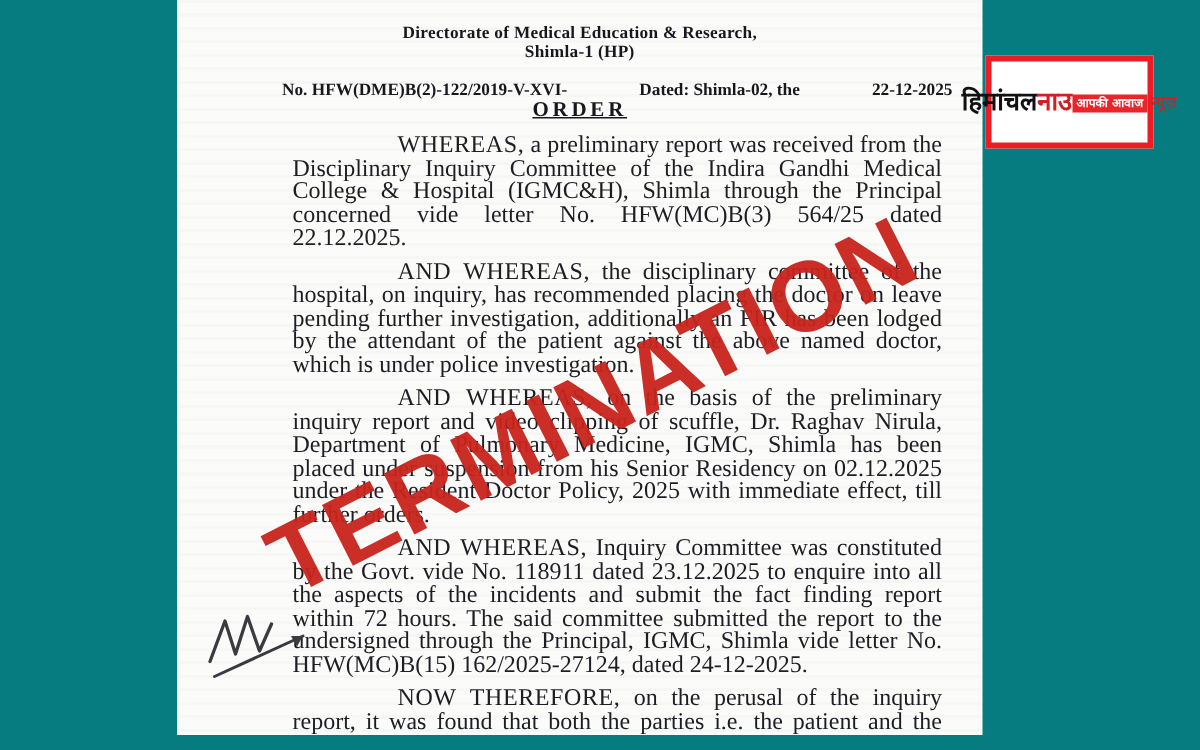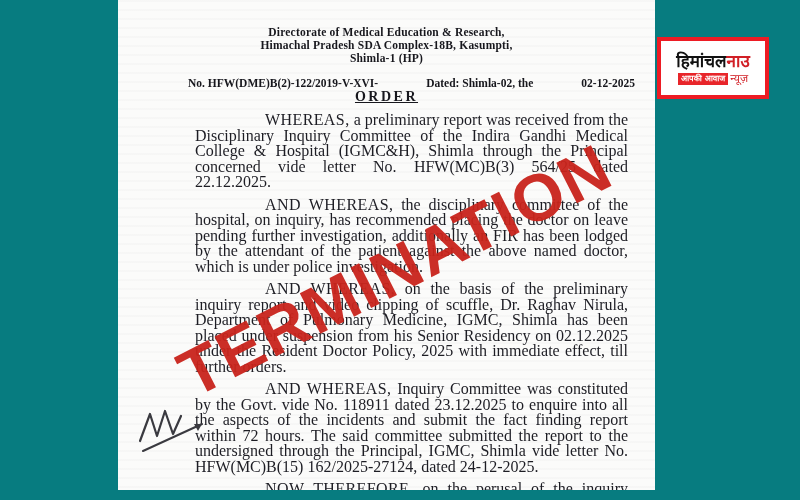--- a/index.html
+++ b/index.html
@@ -6,69 +6,68 @@
   .stage{
     position:relative;width:800px;height:500px;overflow:hidden;
     background:#077c80;
     font-family:"Liberation Serif", serif;
   }
   .paper{
     position:absolute;left:118px;top:0;width:537px;height:490px;
     background:#fbfbfa;color:#17171d;overflow:hidden;
     background-image:repeating-linear-gradient(180deg, rgba(60,60,70,0.025) 0 2px, rgba(0,0,0,0) 2px 9px);
   }
-  .doc-header{text-align:center;padding-top:26px;font-weight:bold;font-size:11.5px;line-height:13px;letter-spacing:.2px;}
+  .doc-header{text-align:center;padding-top:16px;font-weight:bold;font-size:11.5px;line-height:13px;letter-spacing:.2px;}
   .ref-row{display:flex;justify-content:space-between;margin:12px 20px 0 70px;font-weight:bold;font-size:11.5px;}
   .order-title{text-align:center;font-weight:bold;text-decoration:underline;margin-top:0;font-size:14px;letter-spacing:2.5px;}
   .body-text{margin:0 15px 0 77px;}
   .para{
     font-size:16px;line-height:15.5px;text-align:justify;font-weight:normal;
     margin:7px 12px 0 0;text-indent:70px;color:#1d1d24;
   }
   .para .lead{letter-spacing:.4px;}
   .watermark{
     position:absolute;left:95px;top:232px;width:600px;height:76px;
     text-align:center;
     font-family:"Liberation Sans", sans-serif;font-weight:bold;
     font-size:66px;line-height:76px;letter-spacing:2px;
     color:#c9241c;opacity:.95;
     transform:rotate(-27deg);transform-origin:50% 50%;
     z-index:5;pointer-events:none;white-space:nowrap;
   }
   .logo{
     position:absolute;left:657px;top:37px;width:112px;height:62px;
     background:#ffffff;border:4px solid #ed1c24;box-sizing:border-box;
-    display:flex;flex-direction:column;align-items:center;justify-content:center;
+    display:flex;flex-direction:row;align-items:center;justify-content:center;
     z-index:10;font-family:"DejaVu Sans", sans-serif;
   }
   .logo-line1{font-size:17px;font-weight:bold;line-height:19px;white-space:nowrap;}
   .logo-line1 .l-black{color:#111111;}
   .logo-line1 .l-red{color:#d11f26;}
   .logo-line2{display:flex;align-items:center;margin-top:2px;white-space:nowrap;}
   .logo-tagline{background:#e8252a;color:#ffffff;font-size:8px;font-weight:bold;padding:1px 3px;line-height:10px;}
   .logo-news{color:#d11f26;font-size:11px;font-weight:normal;margin-left:2px;line-height:12px;}
   .scribble{position:absolute;left:16px;top:405px;z-index:2;}
 </style>
 </head>
 <body>
 
 <div class="stage">
 
   <div class="paper">
 
     <div class="doc-header">
       <div>Directorate of Medical Education &amp; Research,</div>
-      <div>Himachal Pradesh SDA Complex-18B, Kasumpti,</div>
       <div>Shimla-1 (HP)</div>
     </div>
 
     <div class="ref-row">
       <span>No. HFW(DME)B(2)-122/2019-V-XVI-</span>
       <span>Dated: Shimla-02, the</span>
-      <span>02-12-2025</span>
+      <span>22-12-2025</span>
     </div>
 
     <div class="order-title">ORDER</div>
 
     <div class="body-text">
       <p class="para"><span class="lead">WHEREAS,</span><span> a preliminary report was received from the Disciplinary Inquiry Committee of the Indira Gandhi Medical College &amp; Hospital (IGMC&amp;H), Shimla through the Principal concerned vide letter No. HFW(MC)B(3) 564/25 dated 22.12.2025.</span></p>
       <p class="para"><span class="lead">AND WHEREAS,</span><span> the disciplinary committee of the hospital, on inquiry, has recommended placing the doctor on leave pending further investigation, additionally an FIR has been lodged by the attendant of the patient against the above named doctor, which is under police investigation.</span></p>
       <p class="para"><span class="lead">AND WHEREAS,</span><span> on the basis of the preliminary inquiry report and video clipping of scuffle, Dr. Raghav Nirula, Department of Pulmonary Medicine, IGMC, Shimla has been placed under suspension from his Senior Residency on 02.12.2025 under the Resident Doctor Policy, 2025 with immediate effect, till further orders.</span></p>
       <p class="para"><span class="lead">AND WHEREAS,</span><span> Inquiry Committee was constituted by the Govt. vide No. 118911 dated 23.12.2025 to enquire into all the aspects of the incidents and submit the fact finding report within 72 hours. The said committee submitted the report to the undersigned through the Principal, IGMC, Shimla vide letter No. HFW(MC)B(15) 162/2025-27124, dated 24-12-2025.</span></p>
       <p class="para"><span class="lead">NOW THEREFORE,</span><span> on the perusal of the inquiry report, it was found that both the parties i.e. the patient and the Senior Resident i.e. Dr. Raghav Nirula are responsible for the incident which amounts to misconduct, misbehaviour, acts of commission and unbecoming of a public servant and the violation of Resident Doctor Policy 2025. Hence, in view of the above facts, the undersigned do hereby terminates the</span></p>

